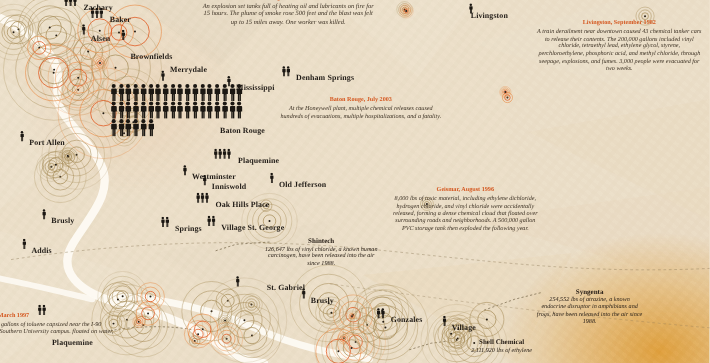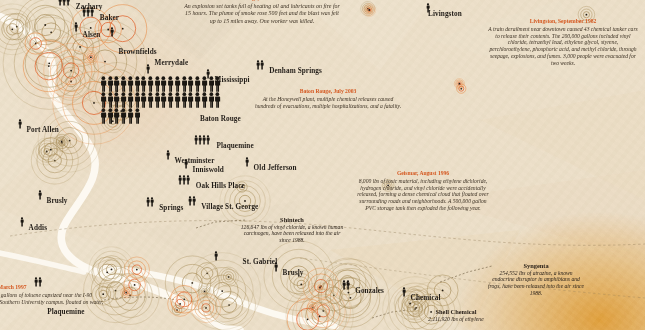--- a/index.html
+++ b/index.html
@@ -623,21 +623,21 @@
           <path d="M2.1 6.6 h5.8 a1.3 1.3 0 0 1 1.3 1.3 v6.2 h-1.7 v9.6 h-1.9 v-9.0 h-0.4 v9.0 h-1.9 v-9.6 h-1.7 v-6.2 a1.3 1.3 0 0 1 1.3 -1.3 z" fill="#1b1712"></path>
         </svg>
       </div>
       <div class="city" style="left: 355.2px; top: 288px;">Gonzales</div>
       <div class="figs" style="left: 402px; top: 287px;">
         <svg width="3.9899999999999998" height="9.5" viewBox="0 0 10 24">
           <circle cx="5" cy="3.2" r="2.8" fill="#1b1712"></circle>
           <path d="M2.1 6.6 h5.8 a1.3 1.3 0 0 1 1.3 1.3 v6.2 h-1.7 v9.6 h-1.9 v-9.0 h-0.4 v9.0 h-1.9 v-9.6 h-1.7 v-6.2 a1.3 1.3 0 0 1 1.3 -1.3 z" fill="#1b1712"></path>
         </svg>
       </div>
-      <div class="city" style="left: 410.6px; top: 295px;">Chemical</div>
+      <div class="city" style="left: 410.6px; top: 295px;">Village</div>
     </div>
 
   <div id="crowd" class="figs" style="left:100px;top:76px;flex-wrap:wrap;width:122px;gap:0;">
       <svg width="6.72" height="16" viewBox="0 0 10 24">
         <circle cx="5" cy="3.2" r="2.8" fill="#1b1712"></circle>
         <path d="M2.1 6.6 h5.8 a1.3 1.3 0 0 1 1.3 1.3 v6.2 h-1.7 v9.6 h-1.9 v-9.0 h-0.4 v9.0 h-1.9 v-9.6 h-1.7 v-6.2 a1.3 1.3 0 0 1 1.3 -1.3 z" fill="#1b1712"></path>
       </svg>
       <svg width="6.72" height="16" viewBox="0 0 10 24">
         <circle cx="5" cy="3.2" r="2.8" fill="#1b1712"></circle>
         <path d="M2.1 6.6 h5.8 a1.3 1.3 0 0 1 1.3 1.3 v6.2 h-1.7 v9.6 h-1.9 v-9.0 h-0.4 v9.0 h-1.9 v-9.6 h-1.7 v-6.2 a1.3 1.3 0 0 1 1.3 -1.3 z" fill="#1b1712"></path>

